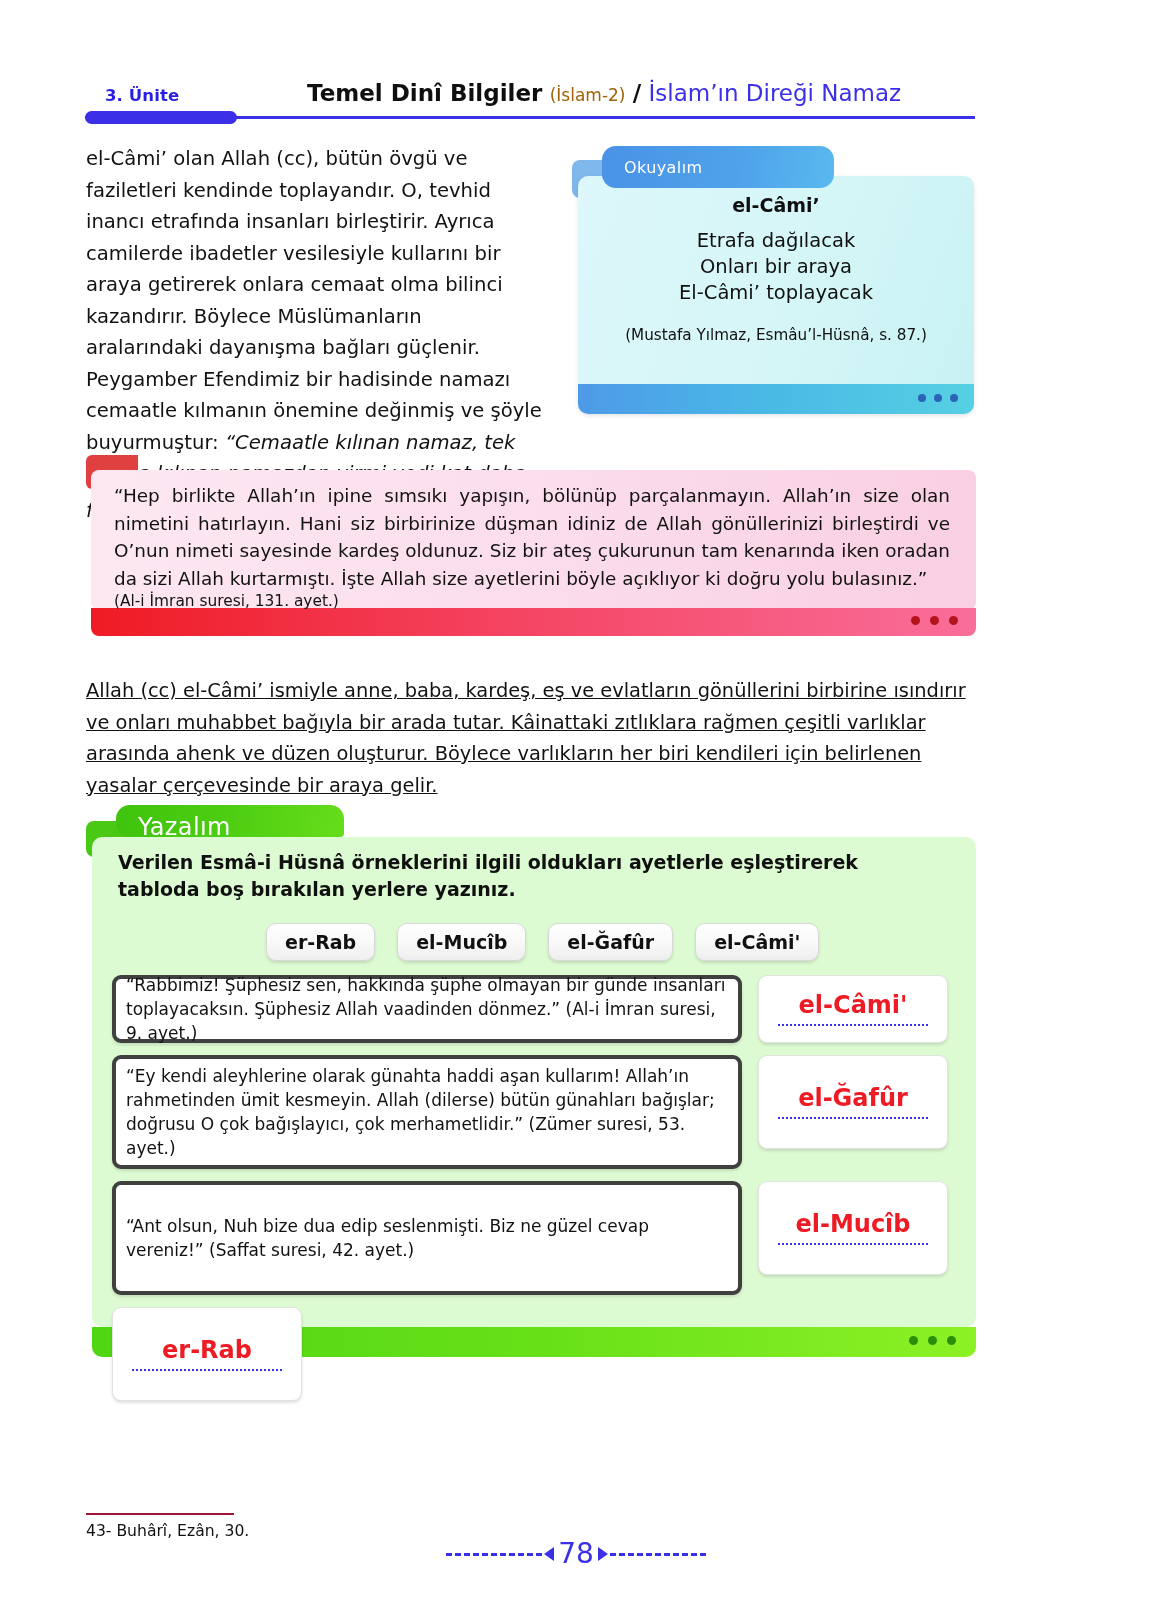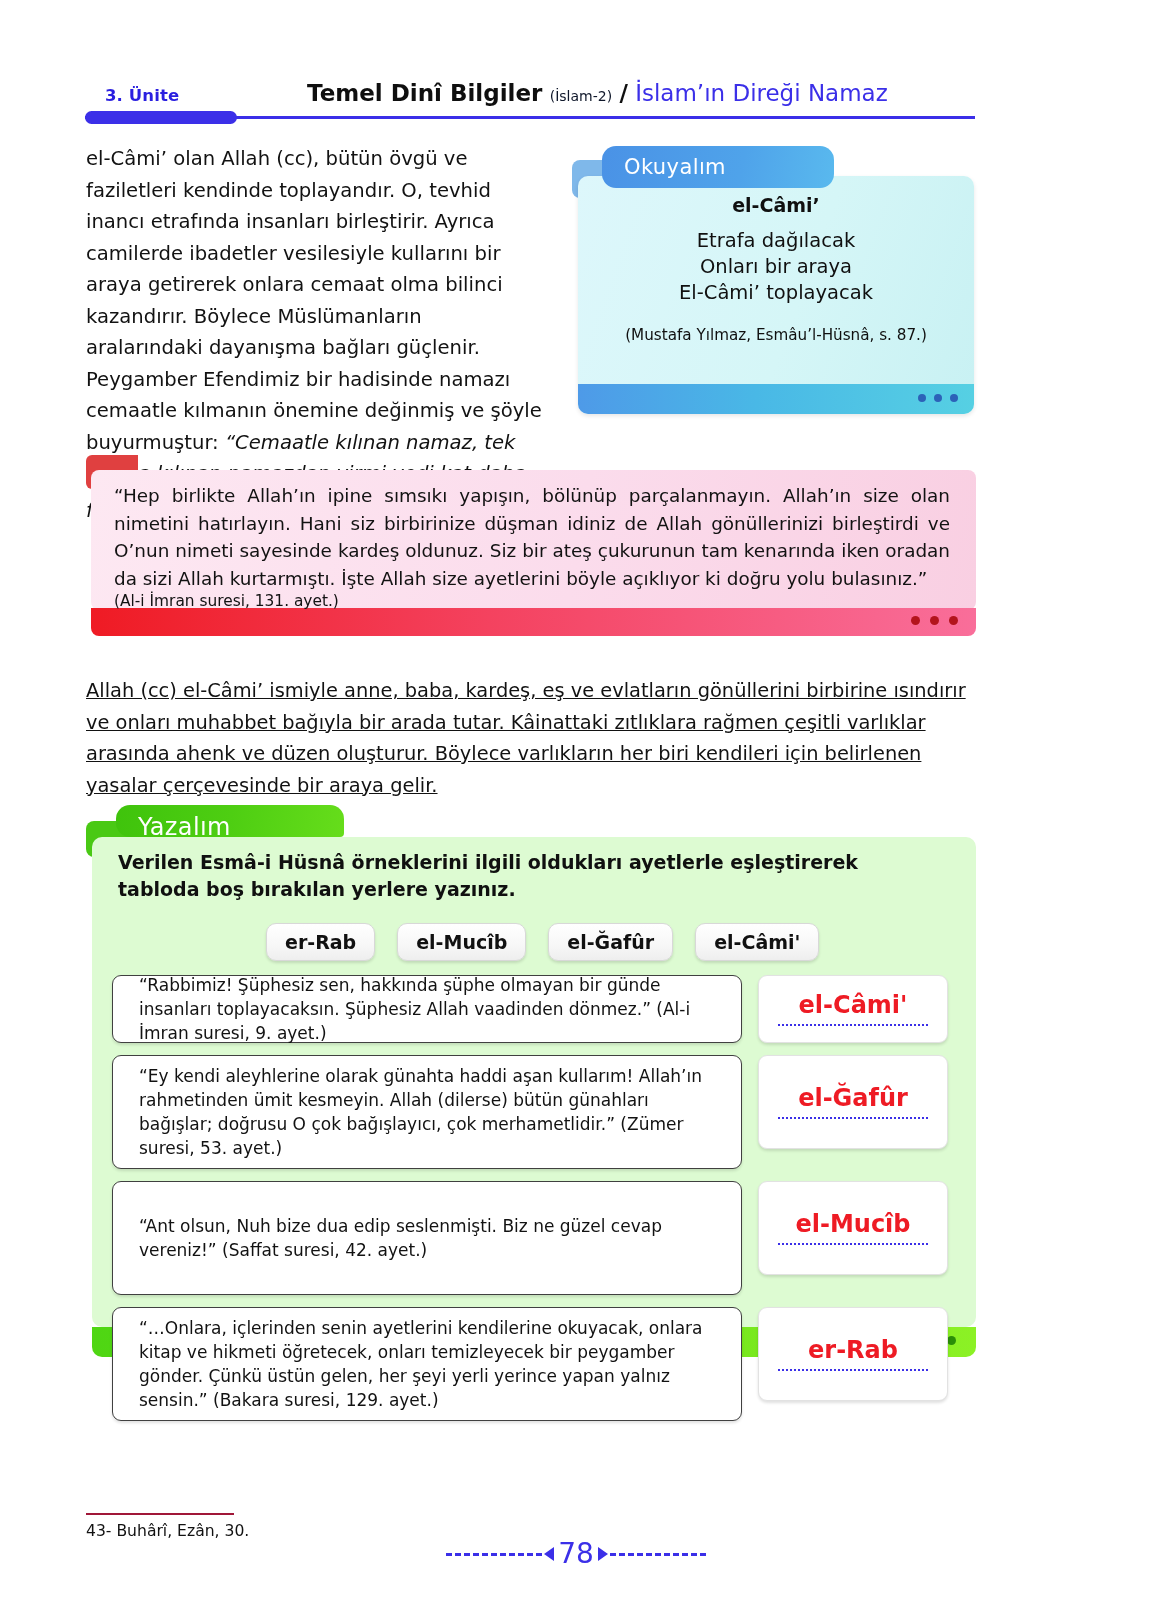--- a/index.html
+++ b/index.html
@@ -45,22 +45,22 @@
     top: 8px;
     font-size: 23px;
     white-space: nowrap;
   }
   .header-title .t-main {
     font-weight: bold;
     color: #0f0f0f;
   }
   .header-title .t-sub {
     font-weight: normal;
-    font-size: 14px;
-    color: #0f172a;
+    font-size: 17px;
+    color: #a16207;
     margin-top: 48px;
   }
   .header-title .t-slash {
     font-weight: bold;
     color: #0f0f0f;
   }
   .header-title .t-blue {
     color: #3b2fe8;
     font-weight: normal;
   }
@@ -159,21 +159,21 @@
     padding: 0 30px 0 22px;
     border-radius: 14px 14px 14px 14px;
     background: linear-gradient(100deg, #4a92e6 0%, #4fa3ea 60%, #59b9ee 100%);
     display: flex;
     align-items: center;
     min-width: 232px;
     box-sizing: border-box;
   }
   .oku-tab-label {
     color: #ffffff;
-    font-size: 21px;
+    font-size: 16px;
     font-family: "DejaVu Sans", "Liberation Sans", sans-serif;
     letter-spacing: 0.4px;
   }
   .oku-content {
     position: absolute;
     left: 6px;
     top: 48px;
     width: 396px;
     text-align: center;
     color: #101010;
@@ -403,23 +403,23 @@
     display: flex;
     gap: 16px;
     margin-bottom: 12px;
     align-items: stretch;
   }
   .ayet-card {
     flex: 1 1 auto;
     width: 628px;
     border-radius: 9px;
     background: #ffffff;
-    border: 1px solid #404040;
+    border: 4px solid #404040;
     box-shadow: 0 2px 3px rgba(0,0,0,0.12);
-    padding: 12px 26px;
+    padding: 12px 10px;
     box-sizing: border-box;
     font-size: 17px;
     line-height: 24px;
     color: #121212;
     display: flex;
     align-items: center;
   }
   .ayet-card.h1 { height: 68px; }
   .ayet-card.h3 { height: 114px; }
   .answer-card {
@@ -611,21 +611,20 @@
         <div class="ayet-card h3">“Ant olsun, Nuh bize dua edip seslenmişti. Biz ne güzel cevap vereniz!” (Saffat suresi, 42. ayet.)</div>
         <div class="answer-card h3">
           <div class="answer-inner">
             <span class="answer-word">el-Mucîb</span>
             <span class="answer-rule"></span>
           </div>
         </div>
       </div>
 
       <div class="match-row">
-        <div class="ayet-card h3">“…Onlara, içlerinden senin ayetlerini kendilerine okuyacak, onlara kitap ve hikmeti öğretecek, onları temizleyecek bir peygamber gönder. Çünkü üstün gelen, her şeyi yerli yerince yapan yalnız sensin.” (Bakara suresi, 129. ayet.)</div>
         <div class="answer-card h3">
           <div class="answer-inner">
             <span class="answer-word">er-Rab</span>
             <span class="answer-rule"></span>
           </div>
         </div>
       </div>
 
     </div>
   </div>

